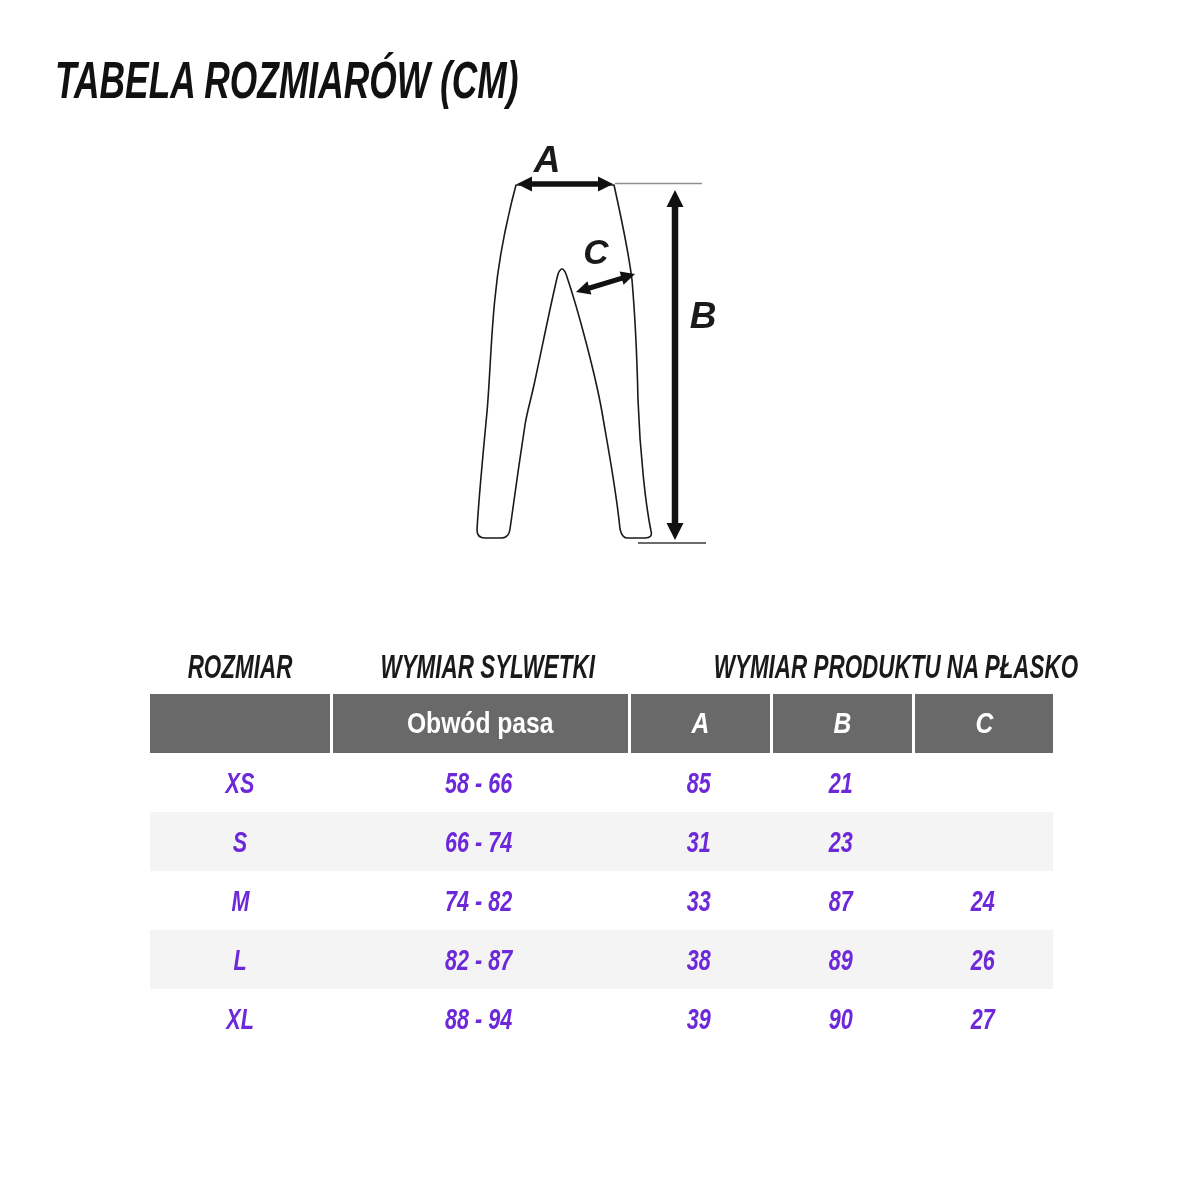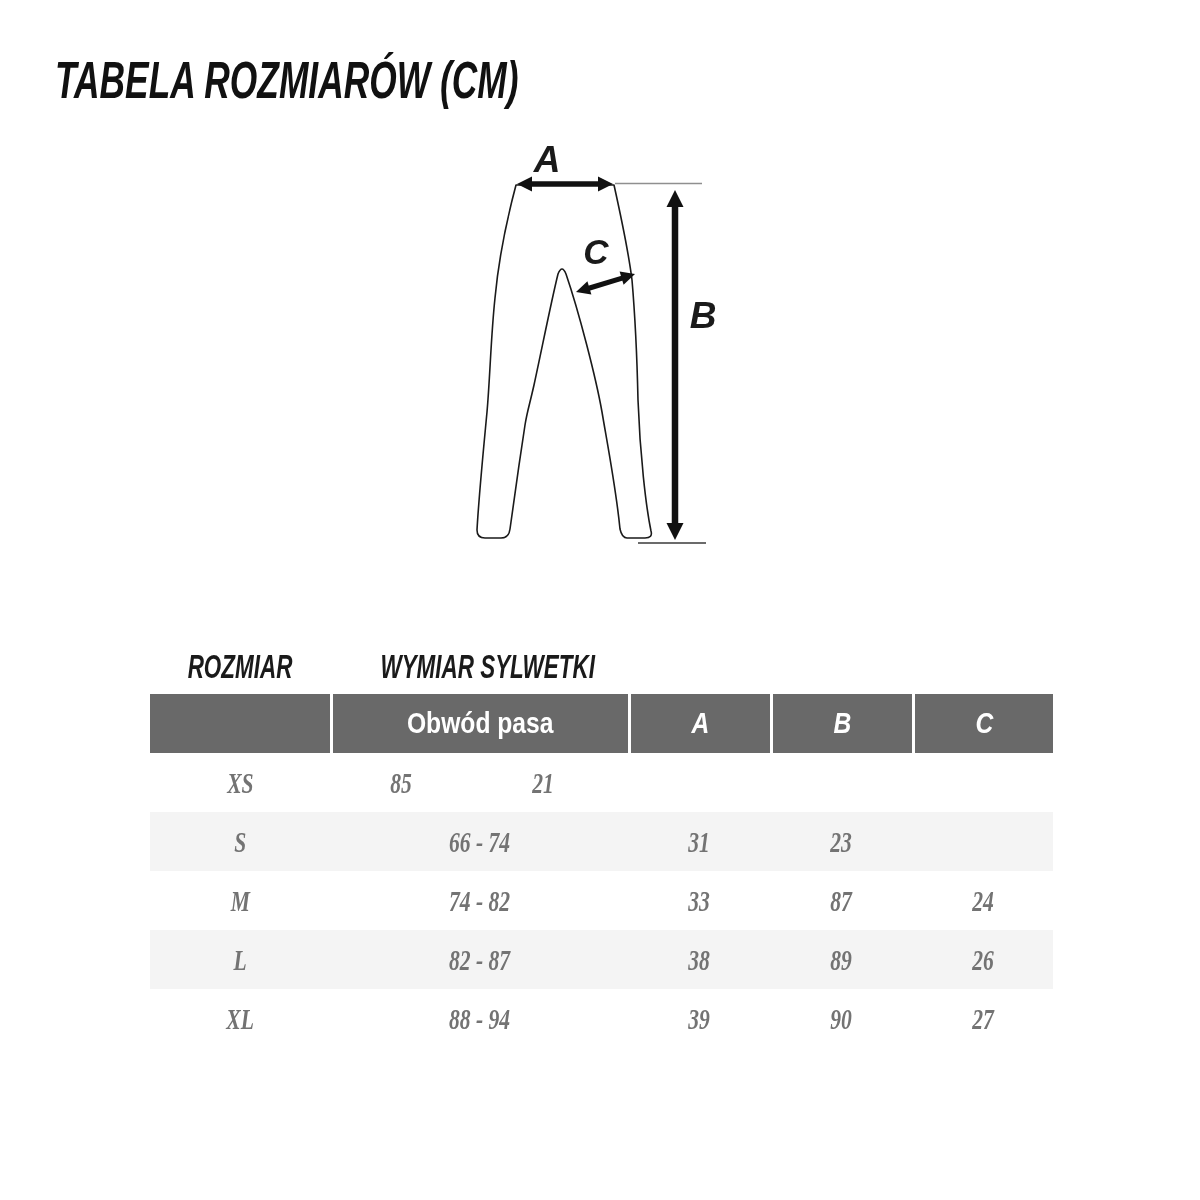--- a/index.html
+++ b/index.html
@@ -73,23 +73,22 @@
   .c-a     { width: 142px; }
   .c-b     { width: 142px; }
   .c-c     { width: 141px; }
 
   .trow {
     display: flex;
     height: 59px;
     font-weight: bold;
     font-style: italic;
     font-size: 30px;
-    color: #737373;
+    color: #6d28d9;
     background: #ffffff;
-    font-family: Liberation Serif, serif;
   }
   .trow.alt { background: #f4f4f4; }
   .trow .cell { box-sizing: border-box; display: flex; align-items: center; justify-content: center; }
 </style>
 </head>
 <body>
 
 <div class="page">
 
   <div class="title">TABELA ROZMIARÓW (CM)</div>
@@ -144,20 +143,23 @@
 
   <div class="table-wrap">
 
     <div class="group-headers">
       <div class="gh-size">
         <span class="cond68">ROZMIAR</span>
       </div>
       <div class="gh-body">
         <span class="cond68">WYMIAR SYLWETKI</span>
       </div>
+      <div class="gh-product">
+        <span class="cond68">WYMIAR PRODUKTU NA PŁASKO</span>
+      </div>
     </div>
 
     <div class="thead">
       <div class="cell c-size"></div>
       <div class="cell c-waist sub-body">
         <span class="cond85">Obwód pasa</span>
       </div>
       <div class="cell c-a sub-abc">
         <span class="cond85">A</span>
       </div>
@@ -166,20 +168,23 @@
       </div>
       <div class="cell c-c sub-abc">
         <span class="cond85">C</span>
       </div>
     </div>
 
     <div class="trow">
       <div class="cell c-size">
           <span class="cond72">XS</span>
         </div>
+      <div class="cell c-waist">
+          <span class="cond72">58 - 66</span>
+        </div>
       <div class="cell c-b">
           <span class="cond72">85</span>
         </div>
       <div class="cell c-c">
           <span class="cond72">21</span>
         </div>
     </div>
 
     <div class="trow alt">
       <div class="cell c-size">

